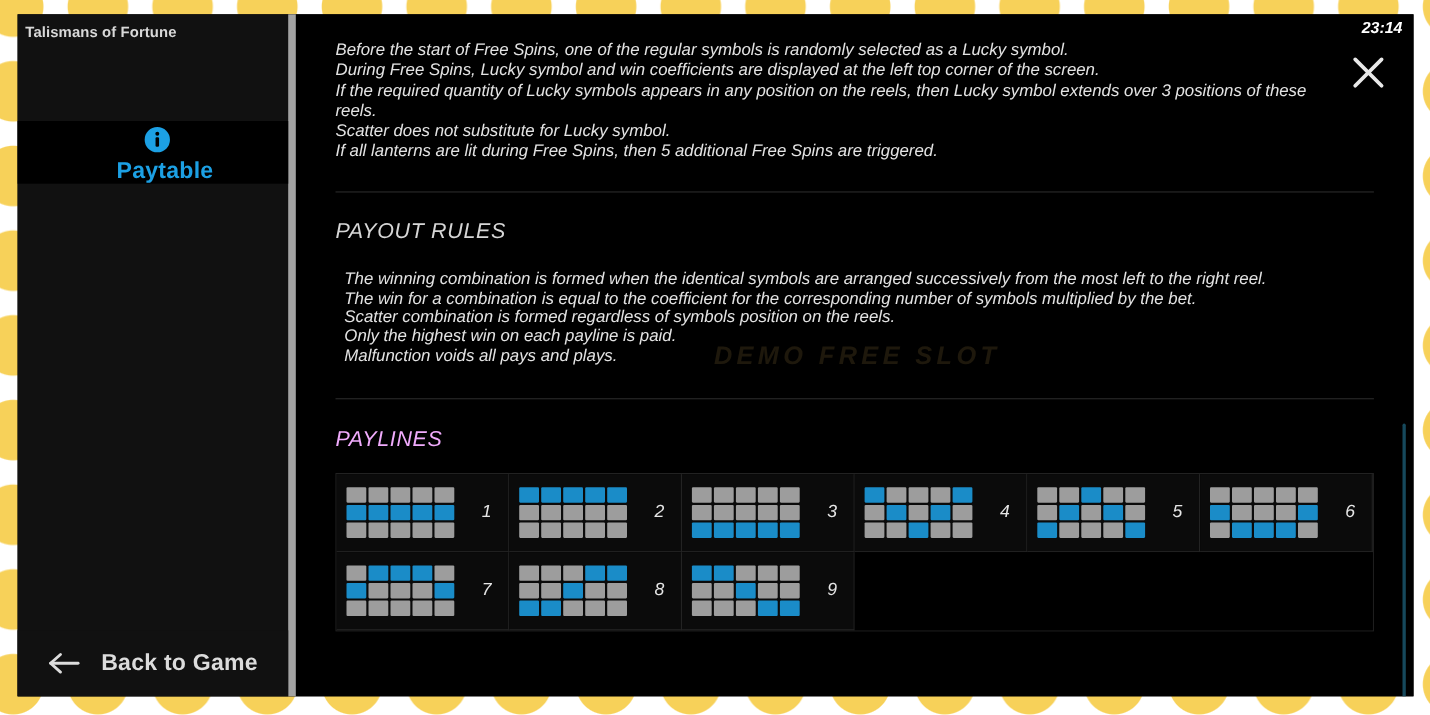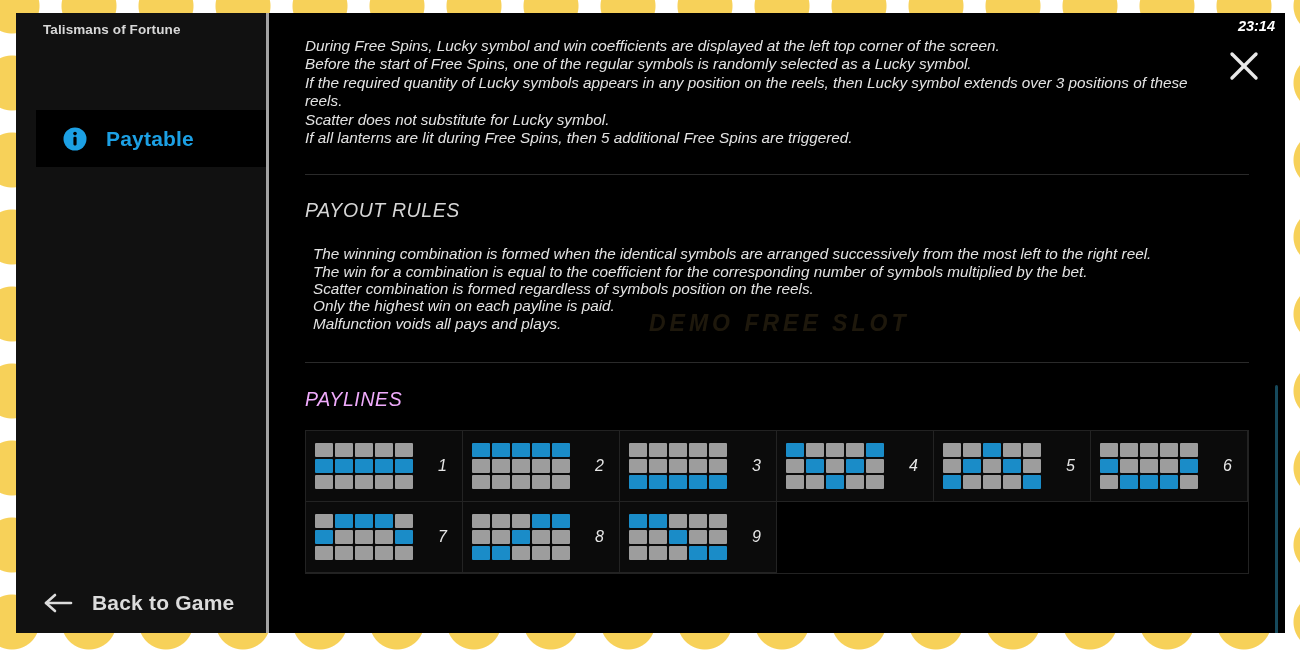--- a/index.html
+++ b/index.html
@@ -33,38 +33,38 @@
     display: flex;
     z-index: 2;
   }
   
   #sidebar {
     width: 253px;
     height: 100%;
     background: #111111;
     position: relative;
     flex: 0 0 253px;
-    border-right: 3px solid #a3a3a3;
-    padding-left: 20px;
+    border-right: 7px solid #a3a3a3;
   }
   .game-title {
     color: #d8d8d8;
     font-size: 13.5px;
     font-weight: bold;
     padding: 9px 0 0 7px;
     letter-spacing: .1px;
     white-space: nowrap;
   }
   .title-spacer { height: 73px; }
   .nav-item {
     height: 57px;
     display: flex;
     align-items: center;
     padding-left: 22px;
     cursor: pointer;
+    flex-direction: column;
   }
   .nav-item.active { background: #000000; }
   .nav-icon {
     width: 34px; height: 30px;
     display: flex; align-items: center; justify-content: center;
     flex: 0 0 34px;
     margin-right: 14px;
   }
   .nav-label {
     font-size: 21px;
@@ -262,22 +262,22 @@
       <div id="close-btn">
         <svg width="40" height="40" viewBox="0 0 40 40">
           <line x1="8" y1="8" x2="32" y2="32" stroke="#e8e8e8" stroke-width="3.4" stroke-linecap="round"></line>
           <line x1="32" y1="8" x2="8" y2="32" stroke="#e8e8e8" stroke-width="3.4" stroke-linecap="round"></line>
         </svg>
       </div>
 
       <div id="content-inner">
 
         <div class="para-block">
+          <div class="ln">Before the start of Free Spins, one of the regular symbols is randomly selected as a Lucky symbol.</div>
           <div class="ln">During Free Spins, Lucky symbol and win coefficients are displayed at the left top corner of the screen.</div>
-          <div class="ln">Before the start of Free Spins, one of the regular symbols is randomly selected as a Lucky symbol.</div>
           <div class="ln">If the required quantity of Lucky symbols appears in any position on the reels, then Lucky symbol extends over 3 positions of these reels.</div>
           <div class="ln">Scatter does not substitute for Lucky symbol.</div>
           <div class="ln">If all lanterns are lit during Free Spins, then 5 additional Free Spins are triggered.</div>
         </div>
 
         <div class="divider"></div>
 
         <div class="section-head">PAYOUT RULES</div>
 
         <div class="rules-block">

